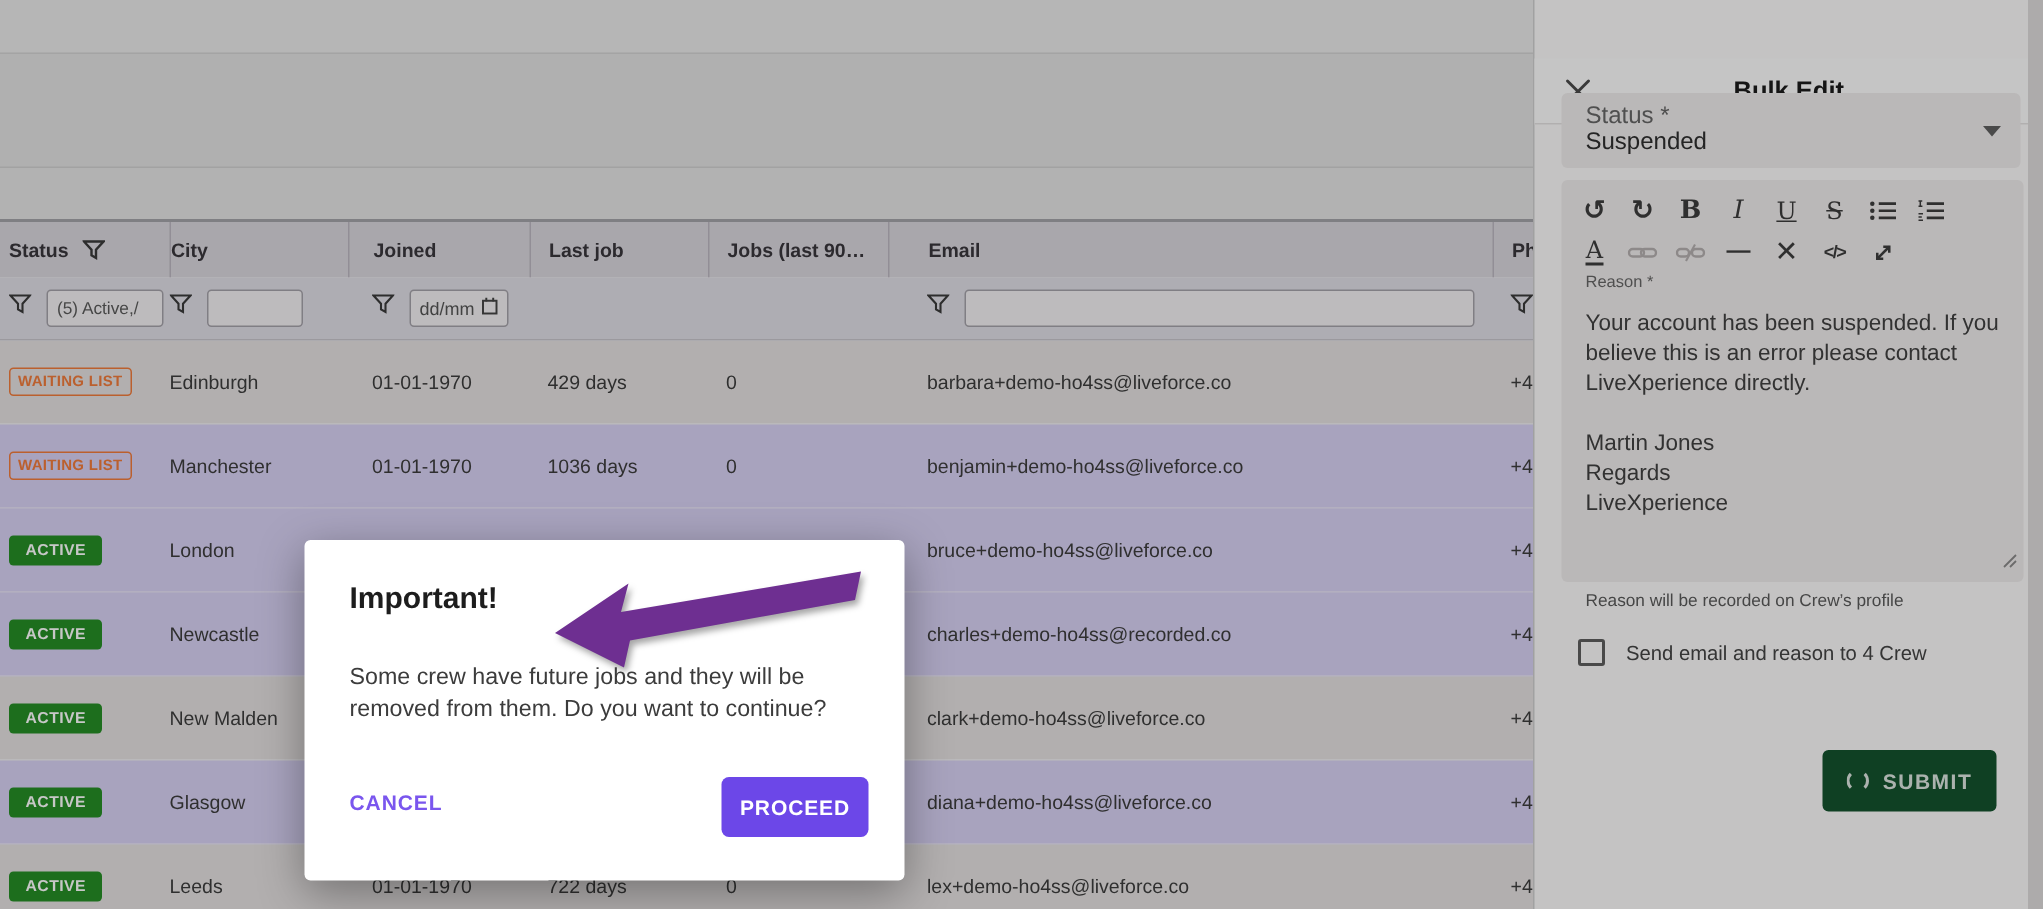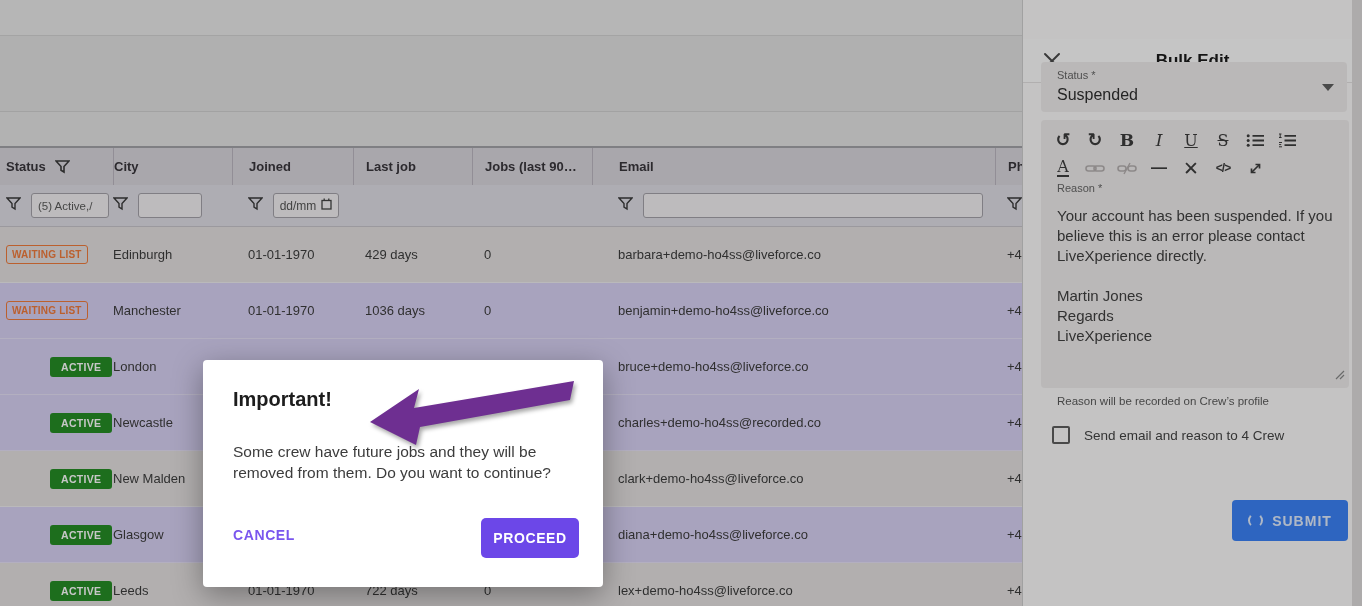--- a/index.html
+++ b/index.html
@@ -30,21 +30,21 @@
   .row.selected { background:#d8d1f4; border-bottom:1px solid #e6e1f6; }
   .cell { display:flex; align-items:center; font-size:13px; color:#3d3d3d; overflow:hidden; white-space:nowrap; }
   .c-status { padding-left:6px; }
   .c-city   { }
   .c-joined { padding-left:16px; }
   .c-lastjob{ padding-left:12px; }
   .c-jobs   { padding-left:12px; }
   .c-email  { padding-left:26px; }
   .c-phone  { padding-left:12px; }
   .badge-active { background:#268e26; color:#fff; font-size:10.5px; font-weight:bold; letter-spacing:.3px;
-    padding:4px 11px; border-radius:3px;margin-left:44px; }
+    padding:4px 11px; border-radius:3px; }
   .badge-waiting { background:transparent; color:#f07b3c; border:1px solid #f07b3c; font-size:10px; font-weight:bold;
     padding:3px 5px; border-radius:3px; letter-spacing:.2px; }
 
   
   .overlay { position:absolute; inset:0; background:rgba(0,0,0,0.22); z-index:10; }
 
   
   .modal { position:absolute; left:203px; top:360px; width:400px; height:227px; background:#fff; z-index:20;
     border-radius:4px; box-shadow:0 8px 30px rgba(0,0,0,0.35); }
   .modal-title { position:absolute; left:30px; top:28px; font-size:20px; font-weight:bold; color:#1d1d1d; }
@@ -56,21 +56,21 @@
   .arrow-svg { position:absolute; left:163px; top:12px; filter:drop-shadow(2px 3px 2px rgba(0,0,0,0.35)); }
 
   
   .sidebar { position:absolute; left:1022px; top:0; width:340px; height:606px; background:#fbfafa;
     border-left:1px solid #cfcfcf; z-index:5; }
   .sb-header { position:absolute; left:0; top:0; width:100%; height:44px; background:#fdfdfd;
     border-bottom:1px solid #e3e1e1; display:flex; align-items:center;margin-top:39px; }
   .sb-close { position:absolute; left:17px; top:10px; width:24px; height:24px; background:none; border:none; cursor:pointer; display:flex; align-items:center; justify-content:center; }
   .sb-title { width:100%; text-align:center; font-size:17px; font-weight:bold; color:#1c1c1c; }
   .status-field { position:absolute; left:18px; top:62px; width:306px; height:50px; background:#efecec; border-radius:4px; cursor:pointer; }
-  .status-label { position:absolute; left:16px; top:7px; font-size:11px; color:#666; }
+  .status-label { position:absolute; left:16px; top:7px; font-size:16px; color:#666; }
   .status-value { position:absolute; left:16px; top:24px; font-size:16px; color:#2f2f2f; }
   .caret { position:absolute; right:13px; top:22px; width:0; height:0; border-left:6px solid transparent;
     border-right:6px solid transparent; border-top:7px solid #5f5f5f; }
   .editor { position:absolute; left:18px; top:120px; width:308px; height:268px; background:#efecec; border-radius:4px; }
   .tb-row { position:absolute; left:6px; display:flex; }
   .tb-row1 { top:8px; }
   .tb-row2 { top:36px; }
   .tb-icon { width:32px; height:24px; display:flex; align-items:center; justify-content:center;
     font-size:16px; color:#3d3d3d; cursor:pointer; }
   .tb-icon.disabled { color:#b5b0b0; cursor:default; }
@@ -86,21 +86,21 @@
   .clear-formatting-icon { font-size:19px; font-weight:bold; }
   .code-icon { font-size:12px; font-weight:bold; letter-spacing:-1px; }
   .reason-label { position:absolute; left:16px; top:62px; font-size:11px; color:#666; }
   .reason-area { position:absolute; left:16px; top:86px; width:280px; font-size:15px; line-height:20px; color:#404040; cursor:text; }
   .reason-area div { min-height:20px; }
   .resize-handle { position:absolute; right:4px; bottom:4px; cursor:nwse-resize; }
   .helper { position:absolute; left:34px; top:395px; font-size:11.5px; color:#5a5a5a; }
   .cb-row { position:absolute; left:29px; top:426px; display:flex; align-items:center; }
   .checkbox { width:18px; height:18px; border:2px solid #5e5e5e; border-radius:2px; background:transparent; cursor:pointer; }
   .cb-label { margin-left:14px; font-size:13.5px; color:#444; }
-  .submit-btn { position:absolute; left:209px; top:500px; width:116px; height:41px; background:#3b82f6;
+  .submit-btn { position:absolute; left:192px; top:500px; width:116px; height:41px; background:#14532d;
     border:none; border-radius:4px; display:flex; align-items:center; justify-content:center; gap:9px; cursor:default; }
   .submit-btn span.lbl { color:rgba(255,255,255,0.85); font-size:14px; font-weight:bold; letter-spacing:1px; }
   .spinner { width:15px; height:15px; border-radius:50%; border:2px solid transparent;
     border-left-color:rgba(255,255,255,0.85); border-right-color:rgba(255,255,255,0.85); }
   .scroll-strip { position:absolute; right:0; top:0; width:10px; height:606px; background:#dedcdc; }
 </style>
 </head>
 <body>
 
 <div class="app">

